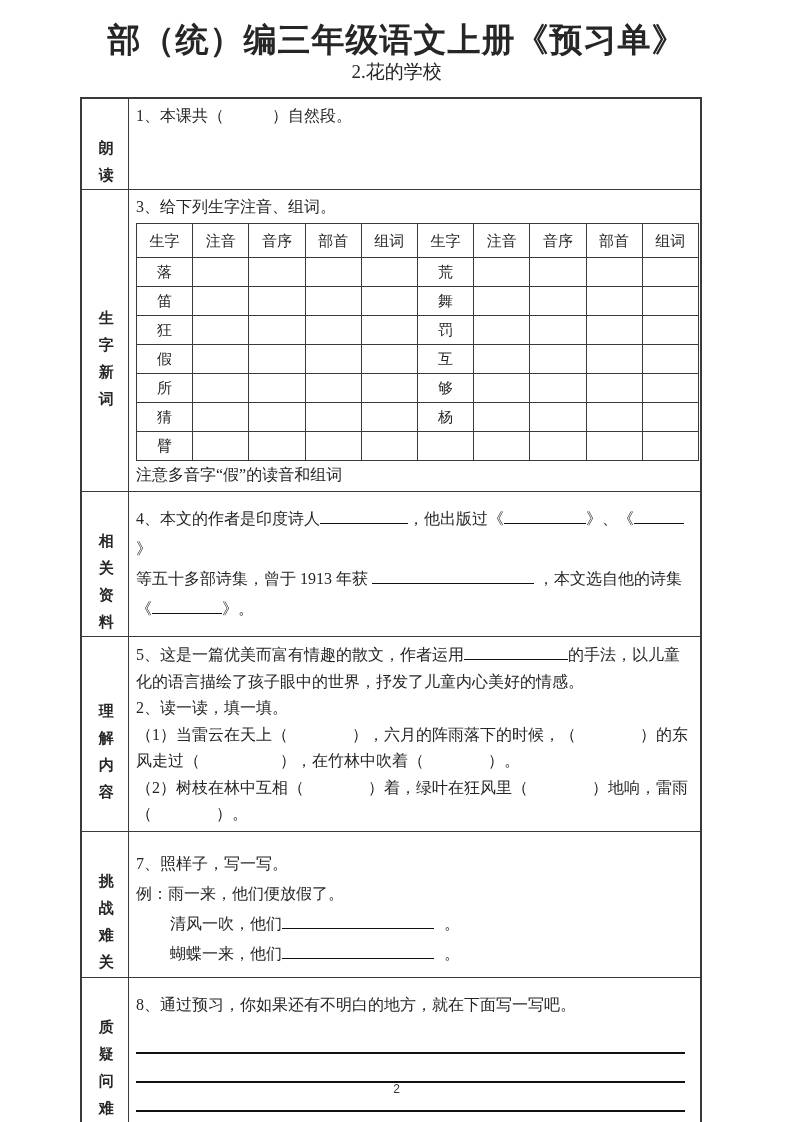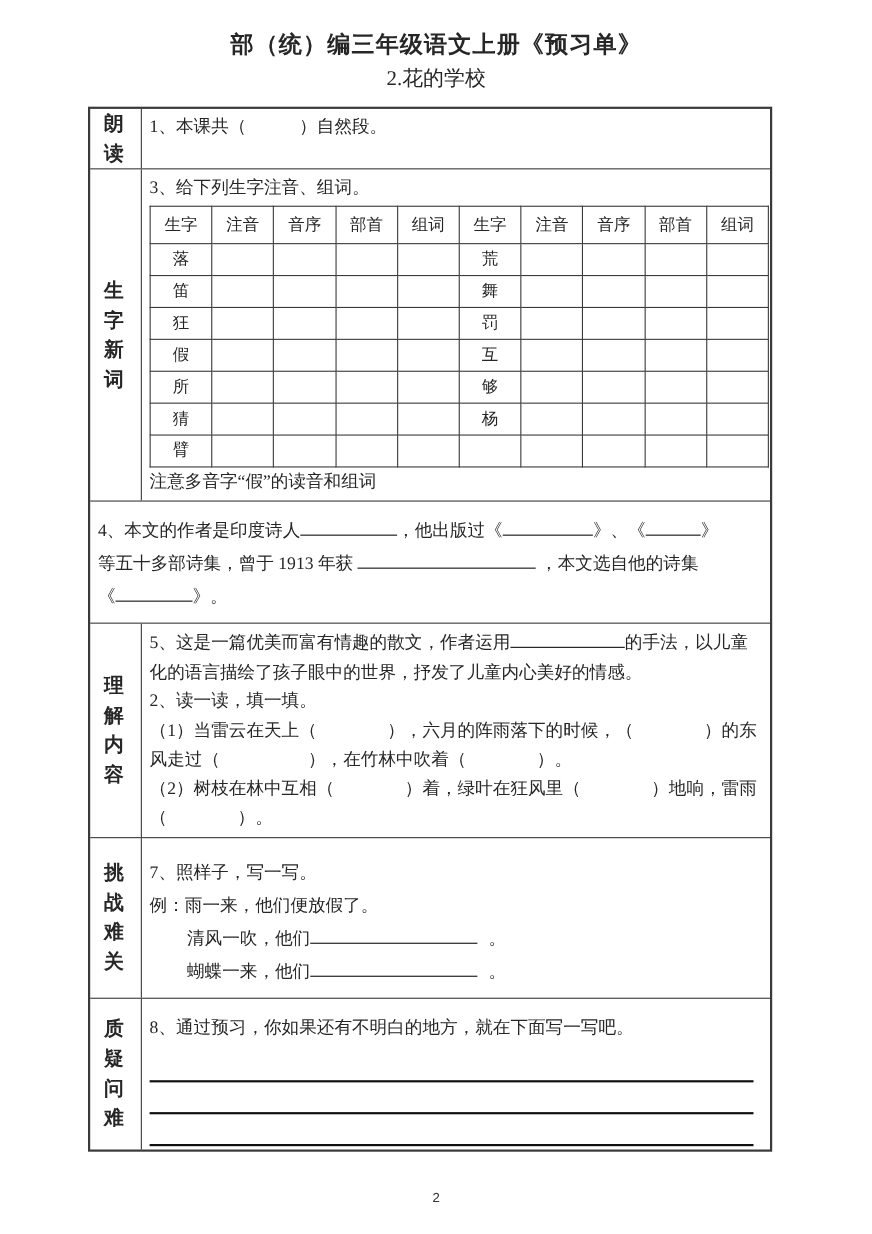--- a/index.html
+++ b/index.html
@@ -7,21 +7,21 @@
   .page {
     position:relative;
     width:793px; height:1122px;
     background:#ffffff;
     font-family:"Liberation Serif","DejaVu Serif",serif;
     color:#262626;
     overflow:hidden;
   }
   .doc-title {
     text-align:center;
-    font-size:21px;
+    font-size:33px;
     font-weight:bold;
     padding-top:22px;
     line-height:36px;
     letter-spacing:1px;
   }
   .doc-subtitle {
     text-align:center;
     font-size:19px;
     font-weight:normal;
     line-height:28px;
@@ -37,25 +37,26 @@
   .label-cell {
     width:47px;
     flex:0 0 47px;
     border-right:1px solid #3a3a3a;
     display:flex;
     align-items:center;
     justify-content:center;
   }
   .label-text {
     width:1.15em;
-    font-size:18px;
+    font-size:15px;
     font-weight:bold;
     line-height:27px;
-    text-align:left;
+    text-align:right;
     word-break:break-all;
+    margin-top:36px;
   }
   .content-cell {
     flex:1 1 auto;
     padding:3px 8px 3px 7px;
     font-size:16px;
     line-height:28px;
     overflow:hidden;
   }
   .sec-read    .content-cell { min-height:54px; }
   .sec-chars   .content-cell { min-height:300px; }
@@ -229,20 +230,23 @@
                 <td></td>
                 <td></td>
           </tr>
         </tbody>
           </table>
         <div class="note-line">注意多音字“假”的读音和组词</div>
       </div>
     </div>
 
     <div class="section sec-info">
+      <div class="label-cell">
+        <div class="label-text">相关资料</div>
+      </div>
       <div class="content-cell">
         <div><span>4、本文的作者是印度诗人</span><span class="bl" style="width:88px"></span><span>，他出版过《</span><span class="bl" style="width:82px"></span><span>》、《</span><span class="bl" style="width:50px"></span><span>》</span></div>
         <div><span>等五十多部诗集，曾于 1913 年获</span> <span class="bl" style="width:162px"></span> <span>，本文选自他的诗集</span></div>
         <div><span>《</span><span class="bl" style="width:70px"></span><span>》。</span></div>
       </div>
     </div>
 
     <div class="section sec-comp">
       <div class="label-cell">
         <div class="label-text">理解内容</div>

